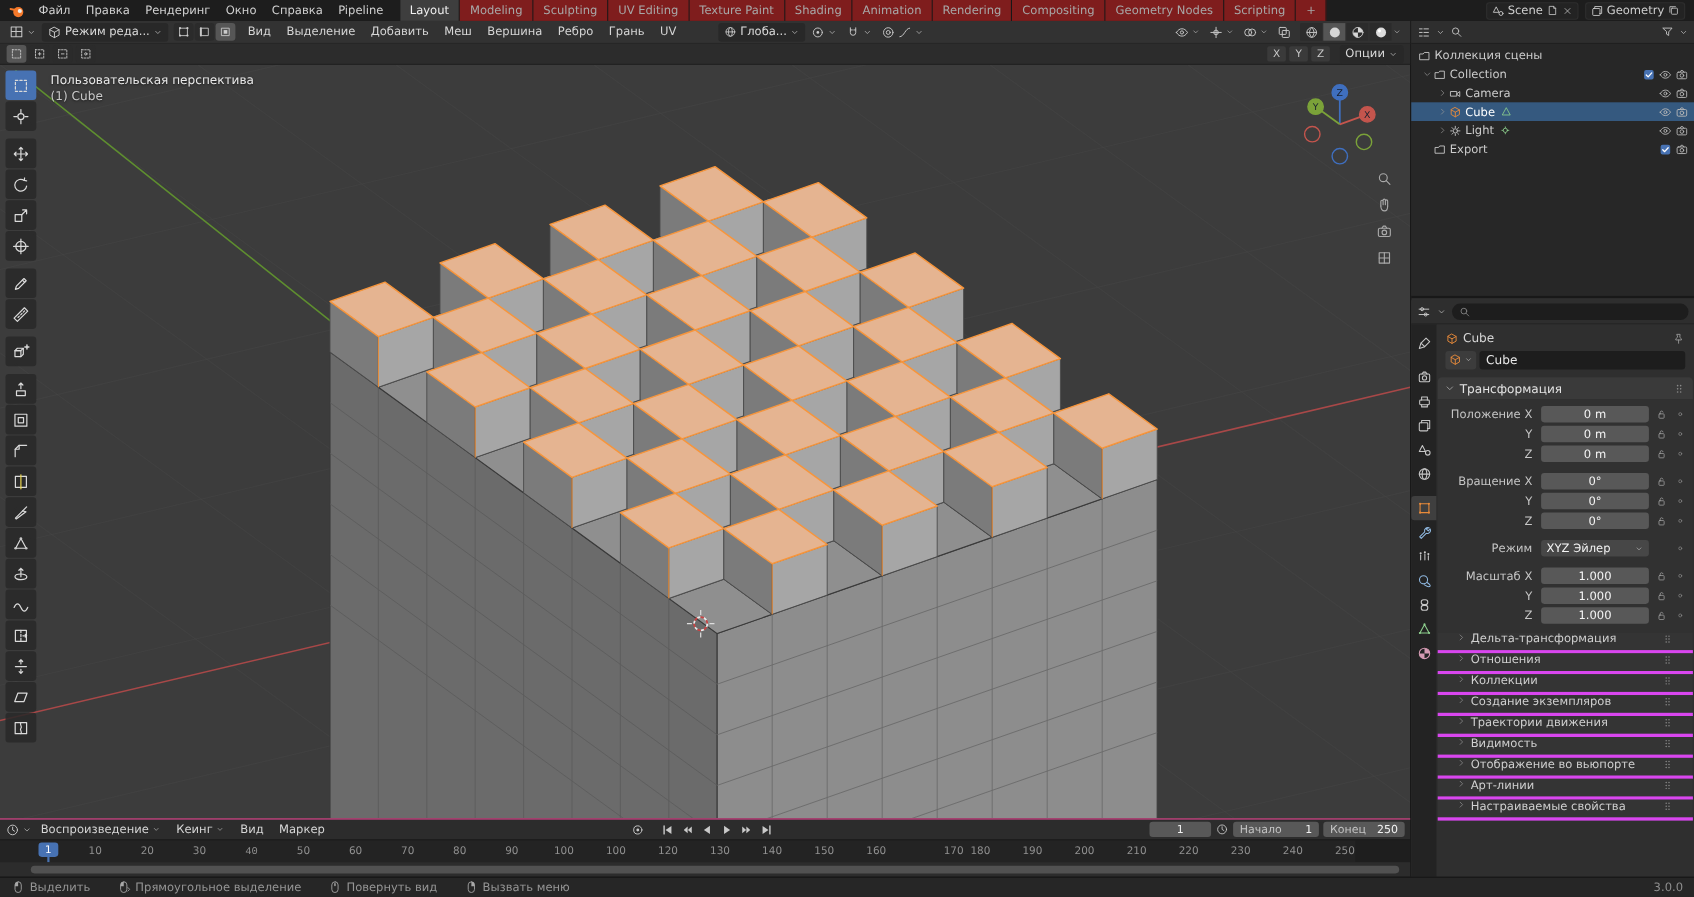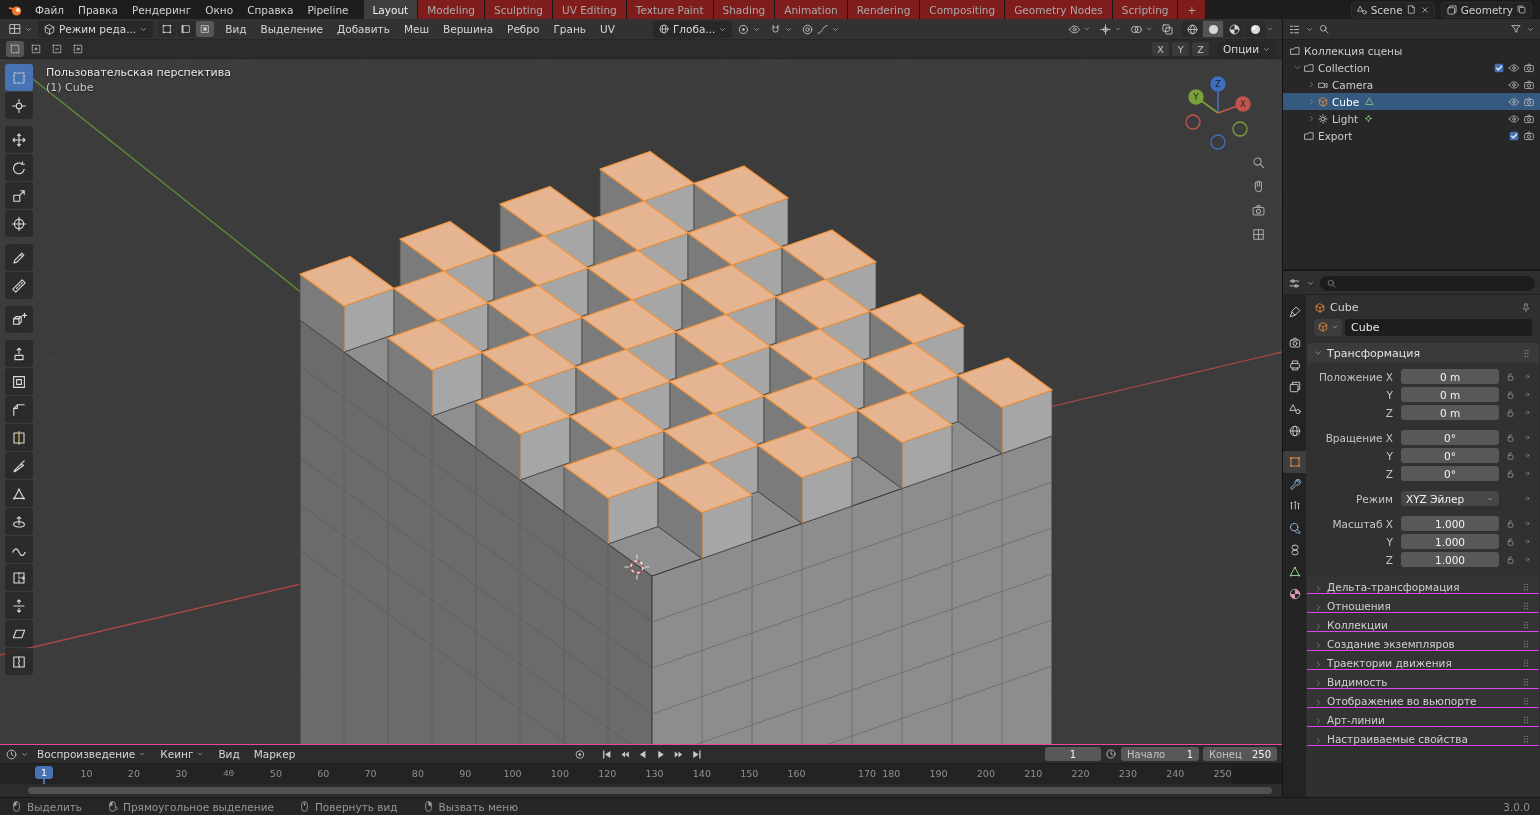--- a/index.html
+++ b/index.html
@@ -57,21 +57,21 @@
 .id-row{height:24px;display:flex;align-items:center;gap:3px;padding:0 8px 4px}
 .id-combo{height:17px;display:flex;align-items:center;gap:2px;background:#3c3c3c;border-radius:3px;padding:0 3px}
 .id-field{flex:1;height:17px;background:#1d1d1d;border-radius:3px;display:flex;align-items:center;padding:0 6px;color:#e8e8e8}
 .panel-hdr{height:20px;background:#3a3a3a;border-radius:4px 4px 0 0;display:flex;align-items:center;gap:4px;padding:0 6px;color:#e2e2e2;margin:2px 1px 0}
 .prow{display:flex;align-items:center;height:17px;margin:1px 6px 1px 8px}
 .prow.gap{margin-bottom:8px}
 .plabel{flex:1;text-align:right;padding-right:8px;color:#c6c6c6;font-size:10.5px;white-space:nowrap}
 .pfield{flex:0 0 98px;height:15px;background:#585858;border-radius:3px;display:flex;align-items:center;justify-content:center;color:#f4f4f4;font-size:10.5px}
 .pfield.dd{background:#474747;justify-content:space-between;padding:0 5px}
 .picon{width:16px;display:flex;justify-content:center;margin-left:3px}
-.section-bar{height:19px;background:#343434;border-bottom:1px solid #d946ef;display:flex;align-items:flex-end;gap:4px;padding:0 7px;color:#d0d0d0;font-size:10.5px;margin:0 1px}
+.section-bar{height:19px;background:#343434;border-bottom:3px solid #d946ef;display:flex;align-items:flex-start;gap:4px;padding:0 17px;color:#d0d0d0;font-size:10.5px;margin:0 1px}
 .flex1{flex:1}
 
 #timeline{position:absolute;left:0;top:744px;width:1282px;height:53px;background:#2c2c2c;border-top:1px solid #ec4899}
 #tl-header{height:18px;display:flex;align-items:center;gap:2px;padding:0 5px;position:relative}
 #transport{position:absolute;left:50%;transform:translateX(-52%);display:flex;align-items:center;gap:1px}
 .tr-btn{width:17px;height:15px;display:flex;align-items:center;justify-content:center;border-radius:2px}
 #tl-right{margin-left:auto;display:flex;align-items:center;gap:4px}
 .tl-field{height:14px;background:#585858;border-radius:3px;display:flex;align-items:center;justify-content:space-between;padding:0 6px;color:#f2f2f2;font-size:10px}
 .tl-field .lbl{color:#c3c3c3;margin-right:6px}
 #tl-ruler{position:relative;height:21px;background:#232323;border-top:1px solid #1b1b1b;overflow:hidden}

